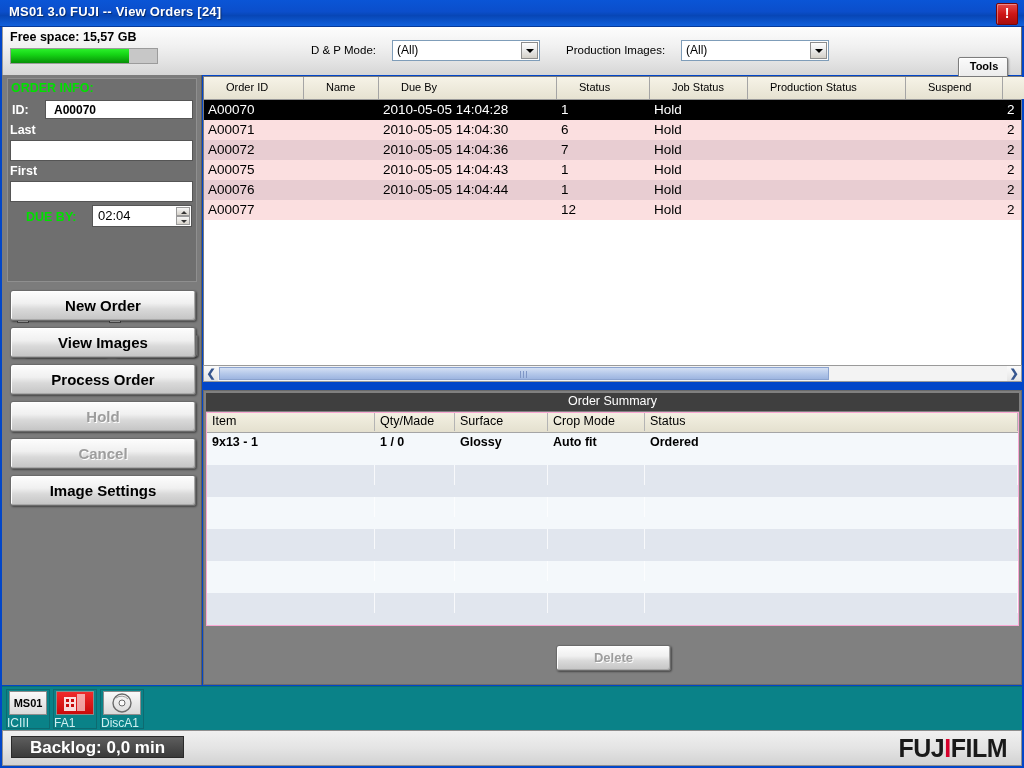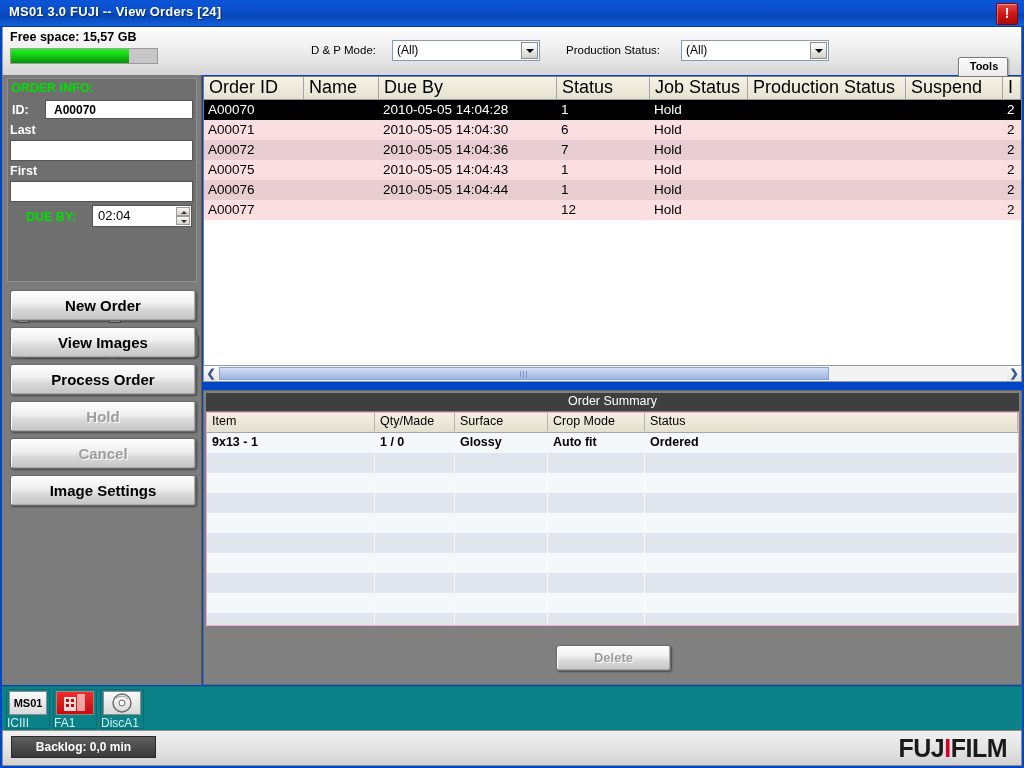--- a/index.html
+++ b/index.html
@@ -137,22 +137,22 @@
   #ordersarea{
     position:absolute;left:203px;top:76px;width:819px;height:298px;
     background:#fff;border:1px solid #7a7a7a;box-sizing:border-box;
   }
   #ordershead{
     position:relative;height:23px;width:100%;
     background:linear-gradient(180deg,#f4f1e4 0%,#e9e5d4 100%);
     border-bottom:1px solid #9a9a9a;box-sizing:border-box;
   }
   #ordershead .th{
-    position:absolute;top:0;height:22px;line-height:21px;font-size:18px;color:#000;
-    border-right:1px solid #a5a5a5;box-sizing:border-box;padding-left:5px;overflow:hidden;white-space:nowrap;
+    position:absolute;top:0;height:22px;line-height:21px;font-size:11px;color:#000;
+    border-right:1px solid #a5a5a5;box-sizing:border-box;padding-left:22px;overflow:hidden;white-space:nowrap;
     background:linear-gradient(180deg,#f6f3e7 0%,#e6e2d1 100%);cursor:pointer;
   }
   #ordersbody{position:relative;width:100%;height:272px;overflow:hidden;background:#fff;}
   .orow{position:relative;height:20px;width:100%;}
   .orow .cell{
     position:absolute;top:0;height:20px;line-height:19px;font-size:13.5px;color:#000;
     padding-left:4px;box-sizing:border-box;white-space:nowrap;overflow:hidden;
   }
   .orow.sel{background:#000;}
   .orow.sel .cell{color:#fff;}
@@ -193,21 +193,21 @@
   #sumgrid{
     position:absolute;left:2px;top:21px;width:813px;height:214px;
     background:#fff;border:1px solid #f9a8d4;box-sizing:border-box;overflow:hidden;
   }
   #sumhead{position:relative;height:19px;background:linear-gradient(180deg,#f1eee0 0%,#e4e0cf 100%);border-bottom:1px solid #a5a5a5;}
   #sumhead .th{
     position:absolute;top:0;height:18px;line-height:17px;font-size:12.5px;color:#000;
     border-right:1px solid #b4b4b4;box-sizing:border-box;padding-left:5px;white-space:nowrap;
     background:linear-gradient(180deg,#f3f0e2 0%,#e5e1d0 100%);cursor:pointer;
   }
-  .srow{position:relative;height:20px;width:100%;}
+  .srow{position:relative;height:32px;width:100%;}
   .srow.a{background:#f4f8fb;}
   .srow.b{background:#e1e6ee;}
   .srow .cell{
     position:absolute;top:0;height:20px;line-height:19px;font-size:12.5px;color:#000;
     padding-left:5px;box-sizing:border-box;white-space:nowrap;overflow:hidden;
     border-right:1px solid rgba(255,255,255,.75);
   }
   .srow.first .cell{font-weight:bold;border-right:none;}
   #btn-delete{
     position:absolute;left:352px;top:254px;width:115px;height:26px;font-size:13px;line-height:24px;
@@ -231,23 +231,23 @@
   .tapp .ic.red{background:linear-gradient(180deg,#f02b2b,#c90b0b);}
   .tapp .nm{position:absolute;left:0;top:26px;width:42px;text-align:left;font-size:12px;color:#cfeff0;}
 
   
   #footer{
     position:absolute;left:2px;top:730px;width:1020px;height:36px;
     background:linear-gradient(180deg,#f0f0f0 0%,#e4e4e4 50%,#d2d2d2 100%);
     border:1px solid #8f8f8f;box-sizing:border-box;
   }
   #backlog{
-    position:absolute;left:8px;top:5px;width:145px;height:22px;
+    position:absolute;left:8px;top:5px;width:173px;height:22px;
     background:linear-gradient(180deg,#5e5e5e,#3a3a3a);border:1px solid #2a2a2a;
-    color:#fff;font-size:12px;font-weight:bold;text-align:center;line-height:21px;box-sizing:border-box;
+    color:#fff;font-size:17px;font-weight:bold;text-align:center;line-height:21px;box-sizing:border-box;
   }
   #fujilogo{
     position:absolute;right:14px;top:3px;height:28px;font-size:25px;font-weight:bold;
     color:#1a1a1a;letter-spacing:-0.5px;font-family:"Liberation Sans",sans-serif;
   }
   #fujilogo .i{color:#d6002b;}
 </style>
 </head>
 <body>
 
@@ -265,21 +265,21 @@
     <div id="fsbar">
       <div class="fill" id="fsfill" style="width: 81%;"></div>
     </div>
 
     <div class="tbl" style="left:308px;">D &amp; P Mode:</div>
     <div class="combo" style="left:389px;width:148px;">
       <span class="val">(All)</span>
       <span class="arrowbox"></span>
     </div>
 
-    <div class="tbl" style="left:563px;">Production Status:</div>
+    <div class="tbl" style="left:563px;">Production Images:</div>
     <div class="combo" style="left:678px;width:148px;">
       <span class="val">(All)</span>
       <span class="arrowbox"></span>
     </div>
 
     <div id="toolsbtn">
       <div class="lbl">Tools</div>
       <svg class="wrench" viewBox="0 0 28 8">
         <path d="M3 4 L20 4" stroke="#4a4a4a" stroke-width="2.4" fill="none"></path>
         <circle cx="23" cy="4" r="3.2" fill="none" stroke="#4a4a4a" stroke-width="1.6"></circle>

